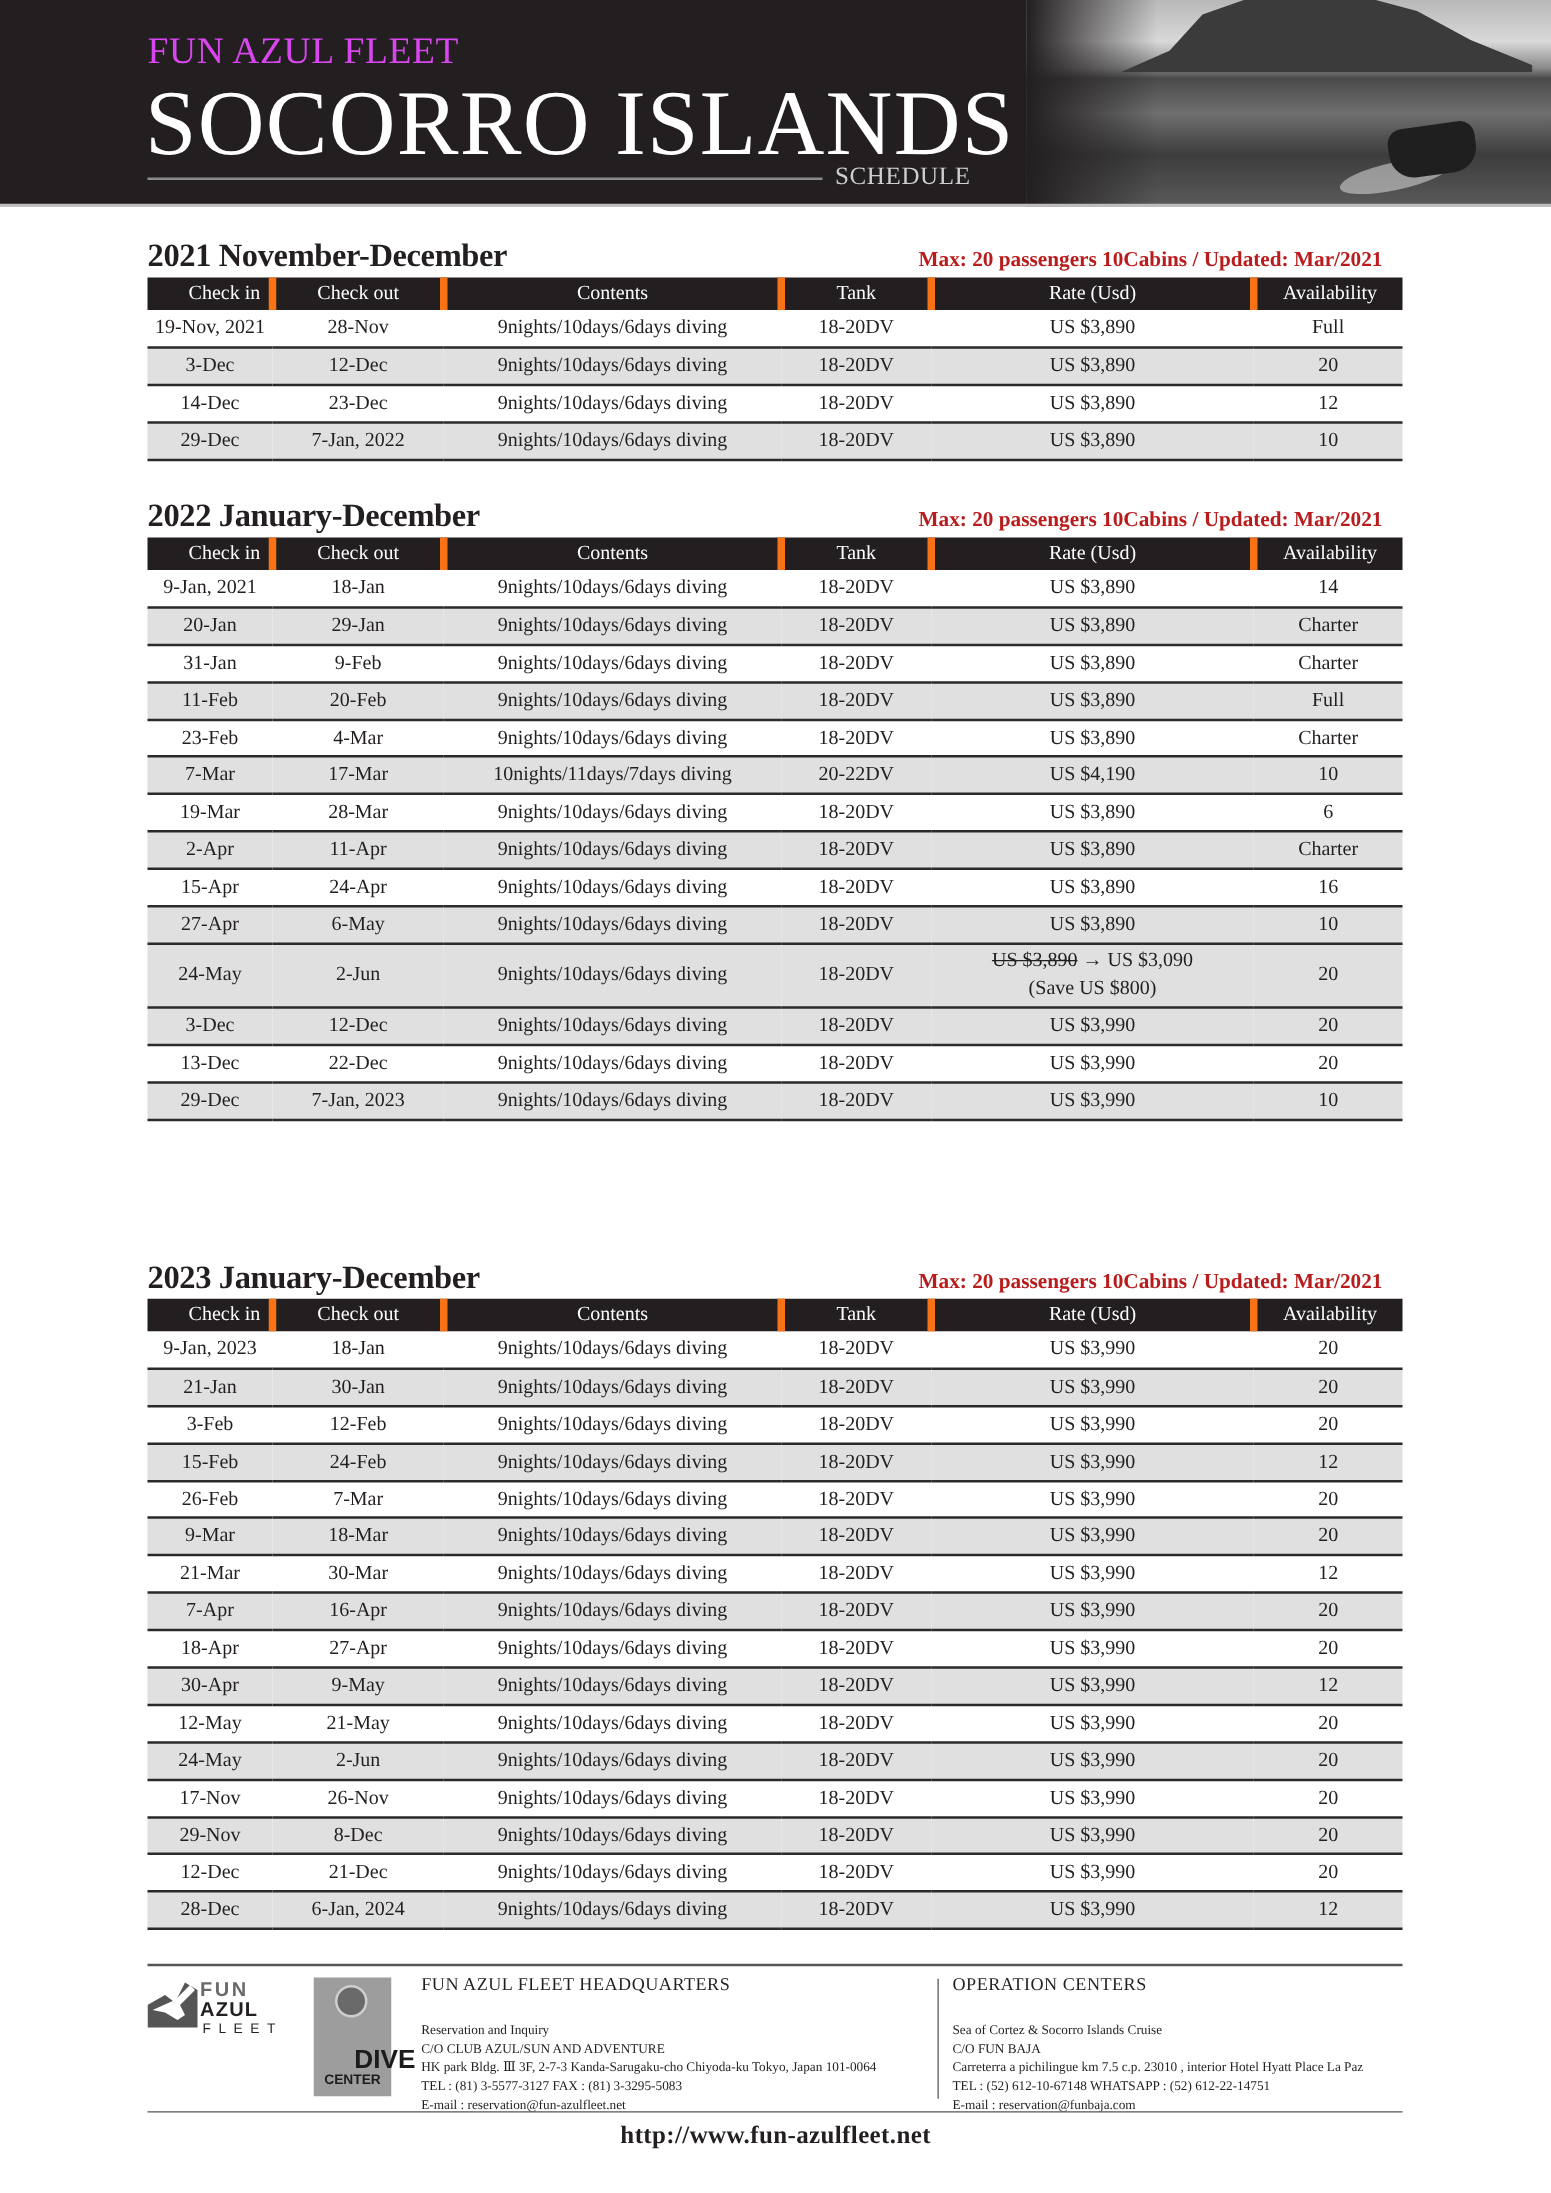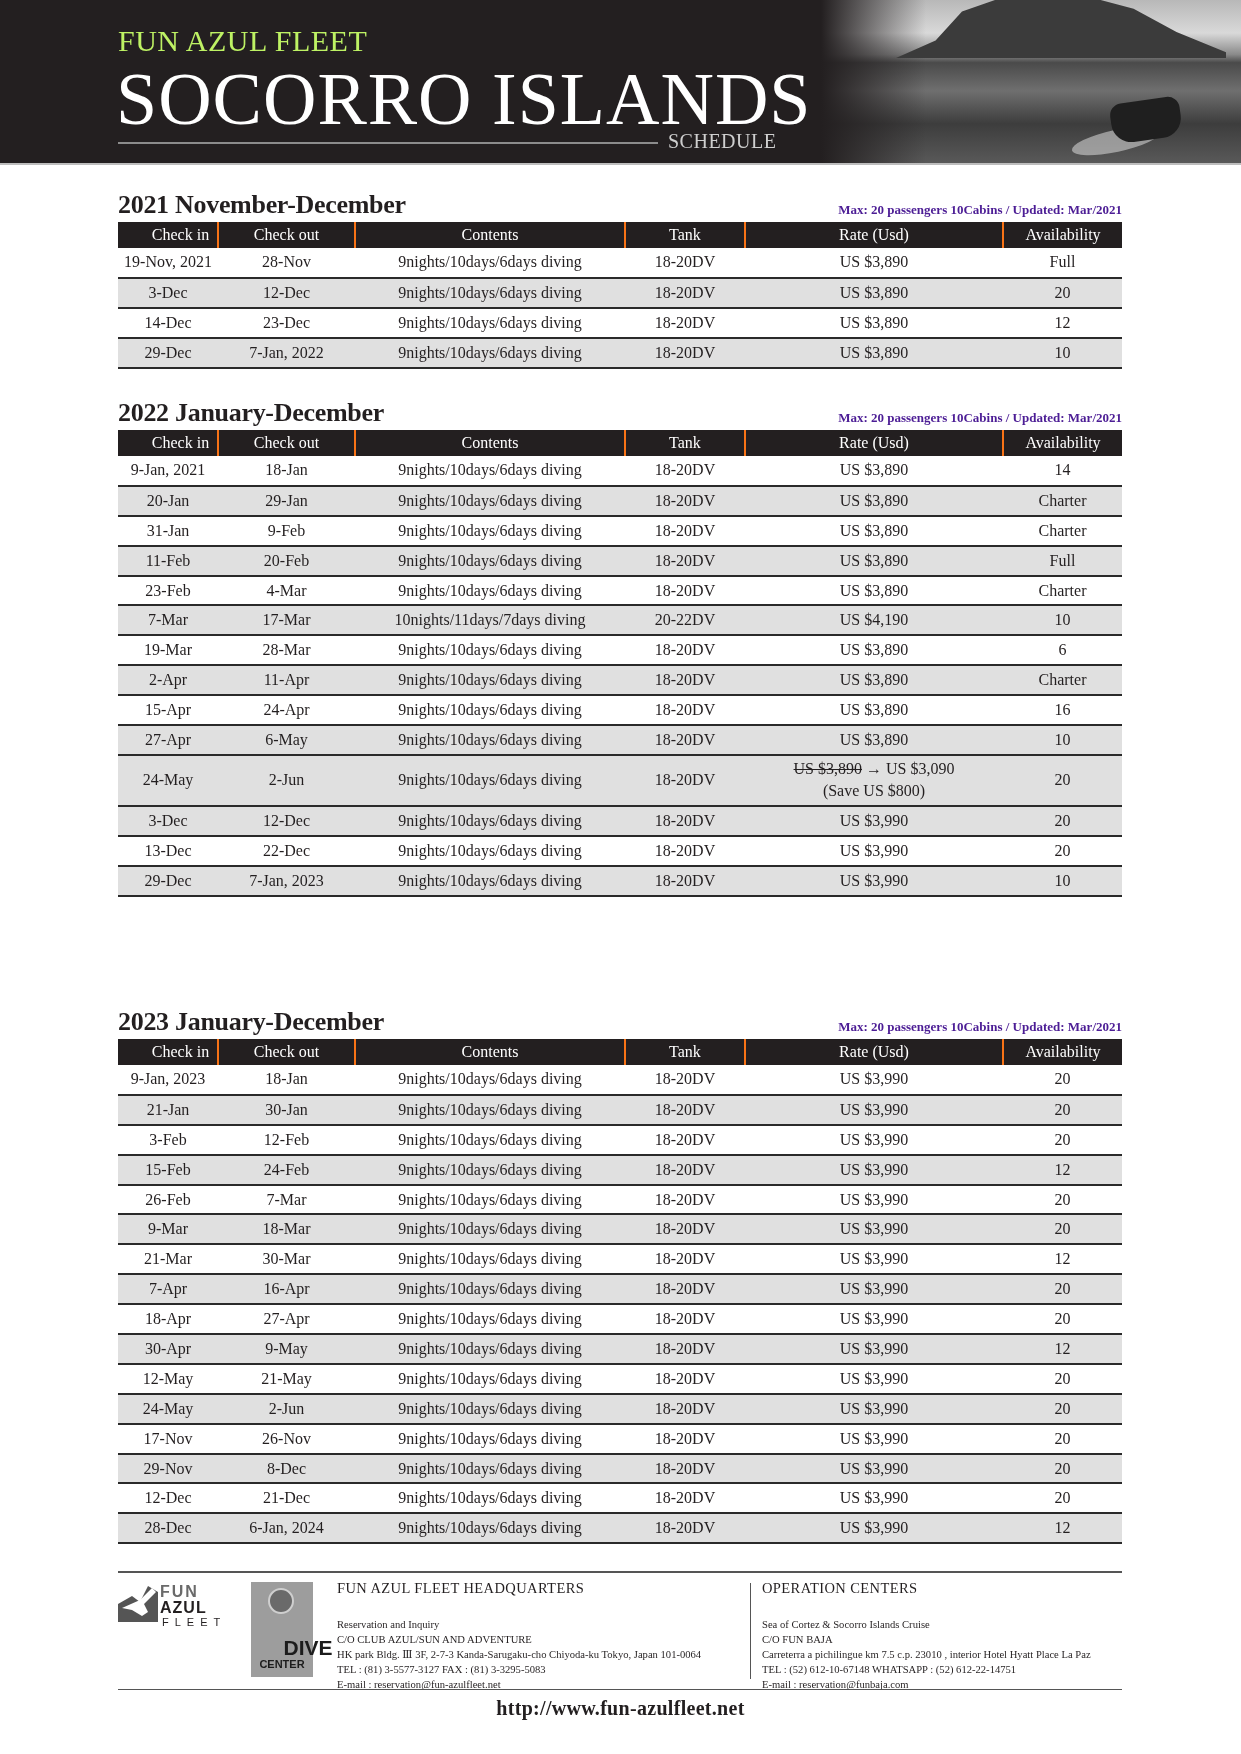--- a/index.html
+++ b/index.html
@@ -12,35 +12,35 @@
     background:
       linear-gradient(90deg, #231f20 0%, rgba(35,31,32,0.6) 10%, rgba(35,31,32,0) 25%),
       linear-gradient(180deg, #b8b8b8 0%, #d9d9d9 20%, #8a8a8a 33%, #4a4a4a 38%, #6f6f6f 55%, #3d3d3d 75%, #5a5a5a 100%);
   }
   .banner-photo .island { position: absolute; left: 75px; top: 0; width: 330px; height: 58px;
     background: #3b3b3b; clip-path: polygon(0% 100%, 12% 70%, 20% 20%, 30% 0%, 62% 0%, 72% 15%, 85% 55%, 100% 90%, 100% 100%); }
   .banner-photo .boat { position: absolute; left: 290px; top: 100px; width: 70px; height: 40px;
     background: #1f1f1f; border-radius: 12px 12px 20px 20px; transform: rotate(-8deg); }
   .banner-photo .wake { position: absolute; left: 250px; top: 130px; width: 90px; height: 22px;
     background: rgba(220,220,220,0.55); border-radius: 50%; transform: rotate(-12deg); }
-  .brand-sub { position: absolute; left: 118px; top: 24px; color: #bef264; font-size: 30px; letter-spacing: 0.5px; font-family: "Liberation Serif", serif; }
+  .brand-sub { position: absolute; left: 118px; top: 24px; color: #d946ef; font-size: 30px; letter-spacing: 0.5px; font-family: "Liberation Serif", serif; }
   .brand-title { position: absolute; left: 116px; top: 58px; color: #fff; font-size: 74px; line-height: 82px; letter-spacing: 1px; font-family: "Liberation Serif", serif; }
   .brand-rule { position: absolute; left: 118px; top: 142px; width: 540px; height: 2px; background: #8c8c8c; }
   .brand-schedule { position: absolute; left: 668px; top: 130px; color: #cfcfcf; font-size: 20px; letter-spacing: 0.5px; }
   .banner-bottom { position: absolute; left: 0; top: 163px; width: 1241px; height: 3px; background: #bdbdbd; }
 
   
   .section { position: absolute; left: 118px; width: 1004px; }
   .sec-head { position: relative; height: 32px; }
   .sec-title { position: absolute; left: 0; bottom: 2px; font-size: 26px; font-weight: bold; letter-spacing: -0.3px; color: #231f20; }
-  .sec-meta { position: absolute; right: 0; bottom: 4px; font-size: 13px; font-weight: bold; color: #4c1d95; }
+  .sec-meta { position: absolute; right: 16px; bottom: 4px; font-size: 17px; font-weight: bold; color: #b91c1c; }
 
   table.sched { width: 1004px; border-collapse: collapse; table-layout: fixed; }
   table.sched th { background: #231f20; color: #ffffff; font-weight: normal; font-size: 16px; height: 26px;
-    border-left: 2px solid #f97316; text-align: center; }
+    border-left: 6px solid #f97316; text-align: center; }
   table.sched th:first-child { border-left: none; padding-left: 26px; }
   table.sched td { text-align: center; font-size: 16px; height: 29.9px; border-bottom: 2px solid #2a2a2a; color: #231f20; white-space: nowrap; }
   table.sched tr.alt td { background: #e0e0e0; }
   table.sched tr.tall td { height: 51px; line-height: 22px; }
   .strike { text-decoration: line-through; }
   col.c1 { width: 100px; } col.c2 { width: 137px; } col.c3 { width: 270px; }
   col.c4 { width: 120px; } col.c5 { width: 258px; } col.c6 { width: 119px; }
 
   
   .footer-rule-top { position: absolute; left: 118px; top: 1571px; width: 1004px; height: 2px; background: #555; }

